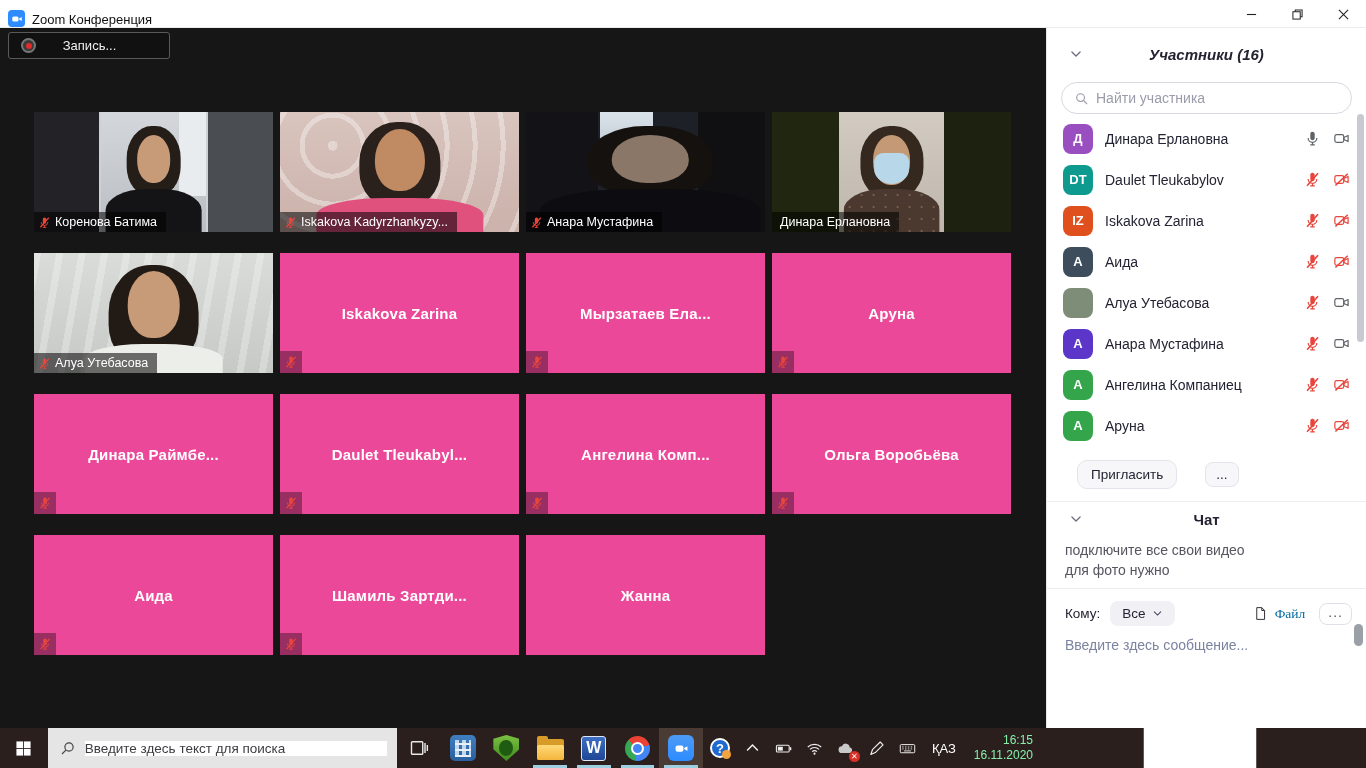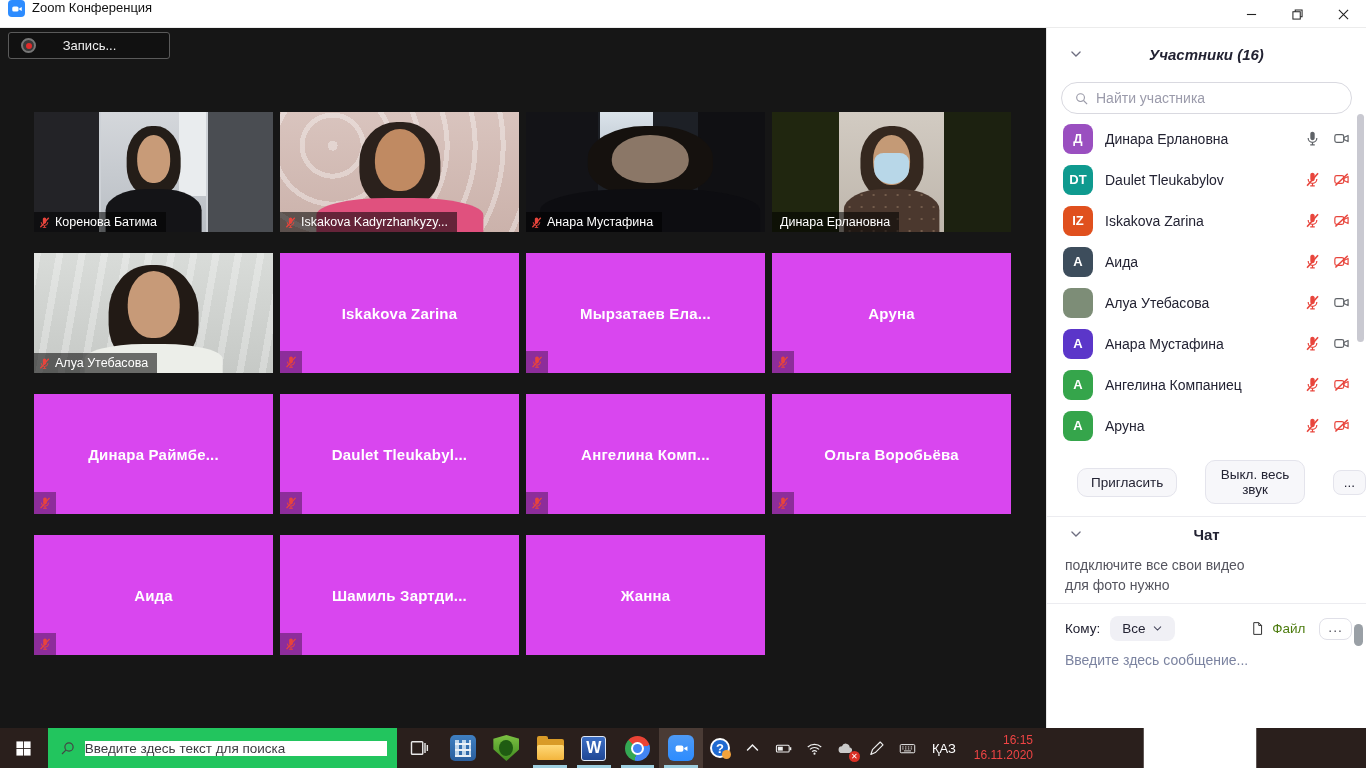--- a/index.html
+++ b/index.html
@@ -2,21 +2,21 @@
 <html><head>
 <meta charset="utf-8">
 <style>
   * { margin:0; padding:0; box-sizing:border-box; }
   html,body { width:1366px; height:768px; overflow:hidden;
     font-family:"Liberation Sans","DejaVu Sans",sans-serif; }
   .stage { position:relative; width:1366px; height:768px; background:#161616; }
 
   
   .titlebar { position:absolute; left:0; top:0; width:1366px; height:28px;
-    background:#ffffff; border-bottom:1px solid #ececec; display:flex; align-items:flex-start; }
+    background:#ffffff; border-bottom:1px solid #ececec; display:flex; align-items:flex-end; }
   .app-logo { width:17px; height:17px; margin:0 7px 0 8px; background:#2d8cff;
     border-radius:4px; display:flex; align-items:center; justify-content:center; }
   .app-logo svg { width:12px; height:12px; }
   .title-text { font-size:13px; color:#111; }
   .win-controls { position:absolute; right:0; top:0; height:28px; display:flex; }
   .wc { width:46px; height:28px; display:flex; align-items:center; justify-content:center; color:#222; }
   .wc svg { width:11px; height:11px; }
 
   
   .main { position:absolute; left:0; top:28px; width:1018px; height:700px; background:#161616; }
@@ -24,21 +24,21 @@
     background:#111; border:1px solid #5a5a5a; border-radius:3px;
     display:flex; align-items:center; }
   .rec-dot { width:15px; height:15px; margin-left:12px; border-radius:50%;
     background:#3a3a3a; border:2px solid #777; position:relative; }
   .rec-dot::after { content:""; position:absolute; left:2.5px; top:2.5px; width:6px; height:6px;
     border-radius:50%; background:#e02b2b; }
   .rec-text { color:#f0f0f0; font-size:13px; margin:0 auto; padding-right:26px; }
 
   .grid { position:absolute; left:34px; top:67px; display:grid;
     grid-template-columns:repeat(4,239px); grid-template-rows:repeat(4,137px); gap:4px 7px; }
-  .tile { position:relative; background:#d946ef; overflow:hidden;margin-top:17px; }
+  .tile { position:relative; background:#ec4899; overflow:hidden;margin-top:17px; }
   .tile.active { outline:3px solid #c3d85c; outline-offset:-3px; }
   .tile-center { position:absolute; inset:0; display:flex; align-items:center; justify-content:center;
     color:#fff; font-size:15px; font-weight:bold; letter-spacing:.2px; }
   .tile-mic { position:absolute; left:0; bottom:0; width:22px; height:22px; background:rgba(0,0,0,.35);
     display:flex; align-items:center; justify-content:center; }
   .tile-mic svg { width:14px; height:14px; }
   .name-chip { position:absolute; left:0; bottom:0; display:flex; align-items:center; gap:4px;
     background:rgba(0,0,0,.55); color:#fff; font-size:12.5px; padding:3px 9px 3px 4px; max-width:96%;
     white-space:nowrap; }
   .name-chip.nomic { padding-left:8px; }
@@ -123,36 +123,36 @@
   .btn-more { padding:4px 10px; border-radius:8px; }
   .divider { height:1px; background:#ececf0; margin-top:12px; }
   .chat-msg { padding:6px 0 0 18px; font-size:14px; line-height:20px; }
   .msg-meta { color:#86868f; }
   .msg-meta .to { color:#2d8cff; }
   .msg-body { color:#55555f; }
   .chat-footer { display:flex; align-items:center; padding:12px 14px 0 18px; font-size:13.5px; }
   .to-pill { display:flex; align-items:center; gap:6px; background:#f0f0f5; border-radius:8px;
     padding:5px 12px; margin-left:10px; font-size:13.5px; color:#232333; border:none; font-family:inherit; }
   .to-pill svg { width:11px; height:11px; color:#45455a; }
-  .file-btn { display:flex; align-items:center; gap:7px; margin-left:auto; color:#4d7c0f; }
+  .file-btn { display:flex; align-items:center; gap:7px; margin-left:auto; color:#0369a1;font-family:Liberation Serif, serif; }
   .file-btn svg { width:15px; height:15px; color:#333; }
   .dots-btn { margin-left:14px; border:1px solid #e0e0e8; border-radius:8px; background:#fff;
     padding:3px 8px 7px; color:#55555f; font-size:14px; letter-spacing:1px; line-height:10px; }
   .chat-input { padding:10px 18px 0; }
   .chat-input input { width:100%; border:none; outline:none; font-size:14px; font-family:inherit; }
   .chat-input input::placeholder { color:#7b83a0; }
   .scroll-p { position:absolute; right:2px; top:86px; width:7px; height:228px; border-radius:4px; background:#c9c9d1; }
   .scroll-c { position:absolute; right:3px; top:596px; width:9px; height:22px; border-radius:5px; background:#9aa0a6; }
 
   
   .taskbar { position:absolute; left:0; top:728px; width:1366px; height:40px; background:#2a1f1c;
     display:flex; align-items:stretch; }
   .tb-start { width:48px; display:flex; align-items:center; justify-content:center; color:#fff; }
   .tb-start svg { width:17px; height:17px; }
-  .tb-search { width:352px; background:#22c55e; display:flex; align-items:center; padding:0 10px; }
+  .tb-search { width:352px; background:#e5e5e5; display:flex; align-items:center; padding:0 10px; }
   .tb-search svg { width:16px; height:16px; color:#444; margin:0 9px 0 2px; transform:scaleX(-1); }
   .tb-search input { border:none; outline:none; flex:1; font-size:13.5px; color:#333; font-family:inherit; }
   .tb-search input::placeholder { color:#3c3c41; }
   .tb-app { width:44px; position:relative; display:flex; align-items:center; justify-content:center; color:#e8e8e8; }
   .tb-app.open::after { content:""; position:absolute; left:5px; right:5px; bottom:0; height:3px; background:#9ecfe0; }
   .tb-app.current { background:#4a3b35; }
   .tb-app svg { width:20px; height:20px; }
   .ico-box { width:26px; height:26px; border-radius:5px; position:relative; }
   .ico-calc { background:linear-gradient(180deg,#3f7fc1,#2b5f9e); }
   .ico-calc::after { content:""; position:absolute; inset:5px 5px 4px;
@@ -185,21 +185,21 @@
   .tray-item svg { width:17px; height:17px; }
   .ico-help { width:20px; height:20px; border-radius:50%; background:#1f6ad1; color:#fff; font-size:13px;
     font-weight:bold; display:flex; align-items:center; justify-content:center; position:relative;
     border:2px solid #fff; }
   .ico-help::after { content:""; position:absolute; right:-3px; bottom:-3px; width:9px; height:9px;
     border-radius:50%; background:#f2a33c; }
   .cloud-x { position:relative; color:#c9c9c9; }
   .cloud-x::after { content:"✕"; position:absolute; right:1px; bottom:6px; width:11px; height:11px;
     background:#d93025; color:#fff; border-radius:50%; font-size:8px; line-height:11px; text-align:center; }
   .tray-lang { font-size:13px; color:#fff; padding:0 9px; }
-  .tray-clock { color:#ef4444; font-size:12px; text-align:right; line-height:15px; padding:0 9px; }
+  .tray-clock { color:#86efac; font-size:12px; text-align:right; line-height:15px; padding:0 9px; }
   .tray-notif { position:relative; color:#fff; padding:0 12px 0 8px; }
 </style>
 </head>
 <body>
 
 <svg width="0" height="0" style="position:absolute">
   <defs>
     <symbol id="mic-off" viewBox="0 0 24 24">
       <path d="M12 2.6c1.8 0 3.1 1.4 3.1 3.1v5.6c0 1.8-1.3 3.1-3.1 3.1s-3.1-1.4-3.1-3.1V5.7c0-1.8 1.3-3.1 3.1-3.1z" fill="currentColor"></path>
       <path d="M5.9 11.4a6.1 6.1 0 0 0 12.2 0" fill="none" stroke="currentColor" stroke-width="1.7"></path>
@@ -627,21 +627,20 @@
           <svg class="ic-red">
               <use href="#cam-off"></use>
             </svg>
         </div>
       </div>
 
     </div>
 
     <div class="p-btns">
       <button class="btn">Пригласить</button>
-      <button class="btn">Выкл. весь звук</button>
       <button class="btn btn-more">...</button>
     </div>
 
     <div class="divider"></div>
 
     <div class="sec-head" style="height:30px;margin-top:2px;">
       <svg class="chev">
           <use href="#chev-down"></use>
         </svg>
       <span>Чат</span>

